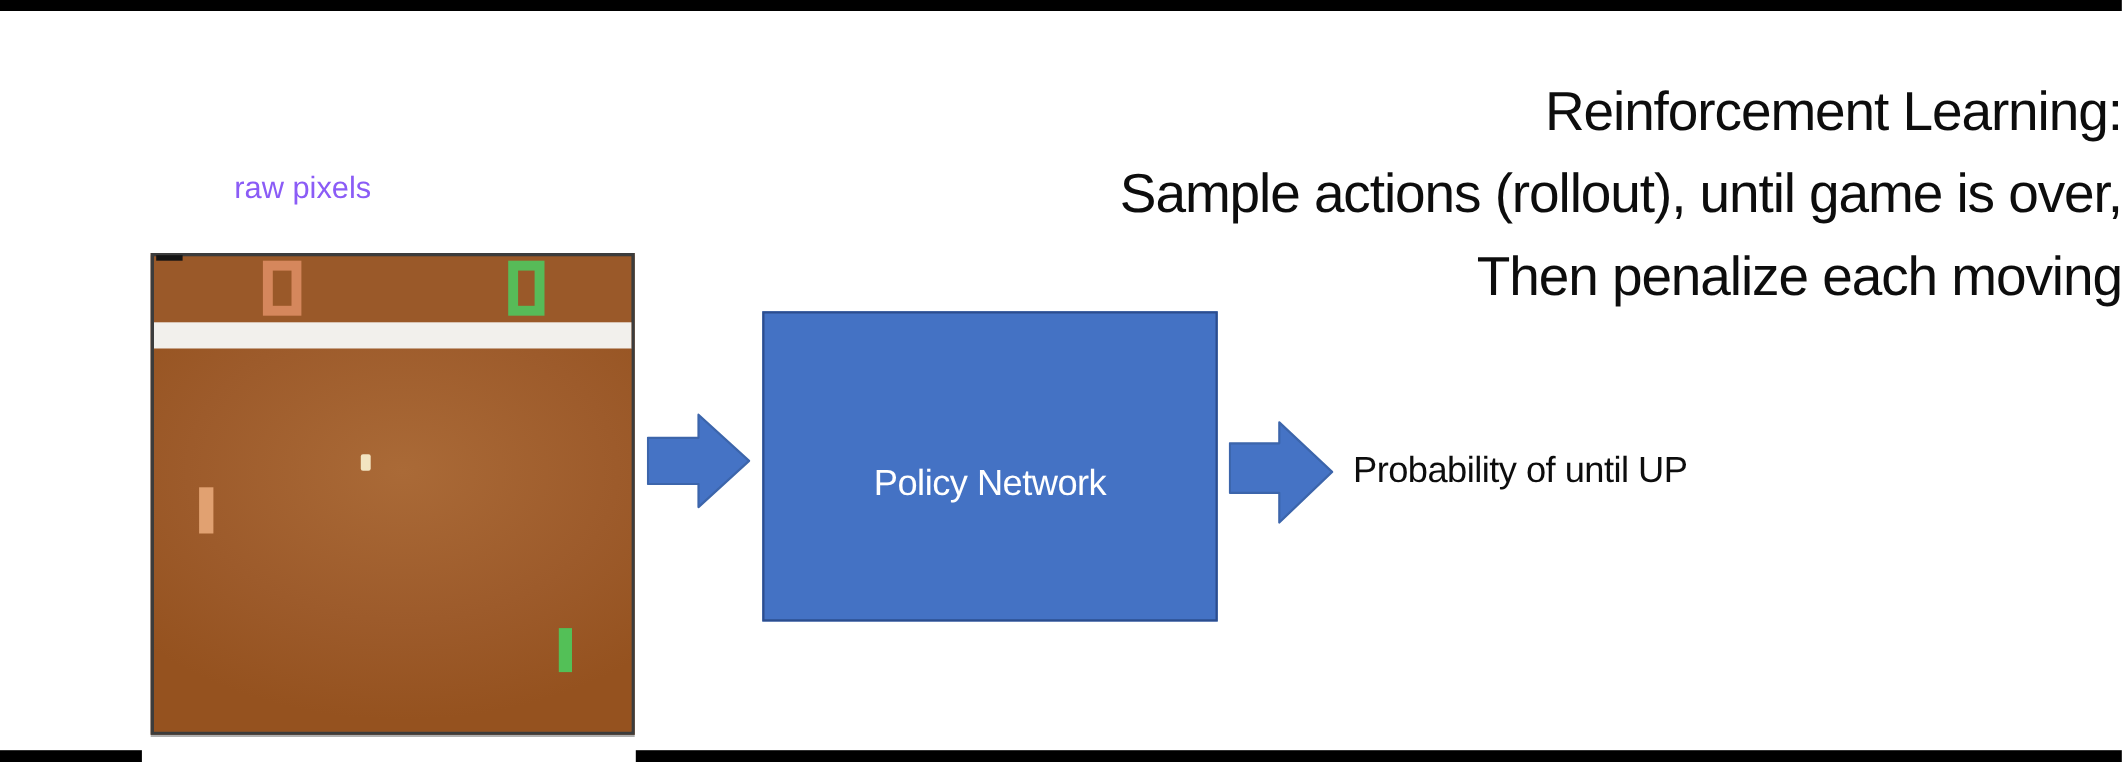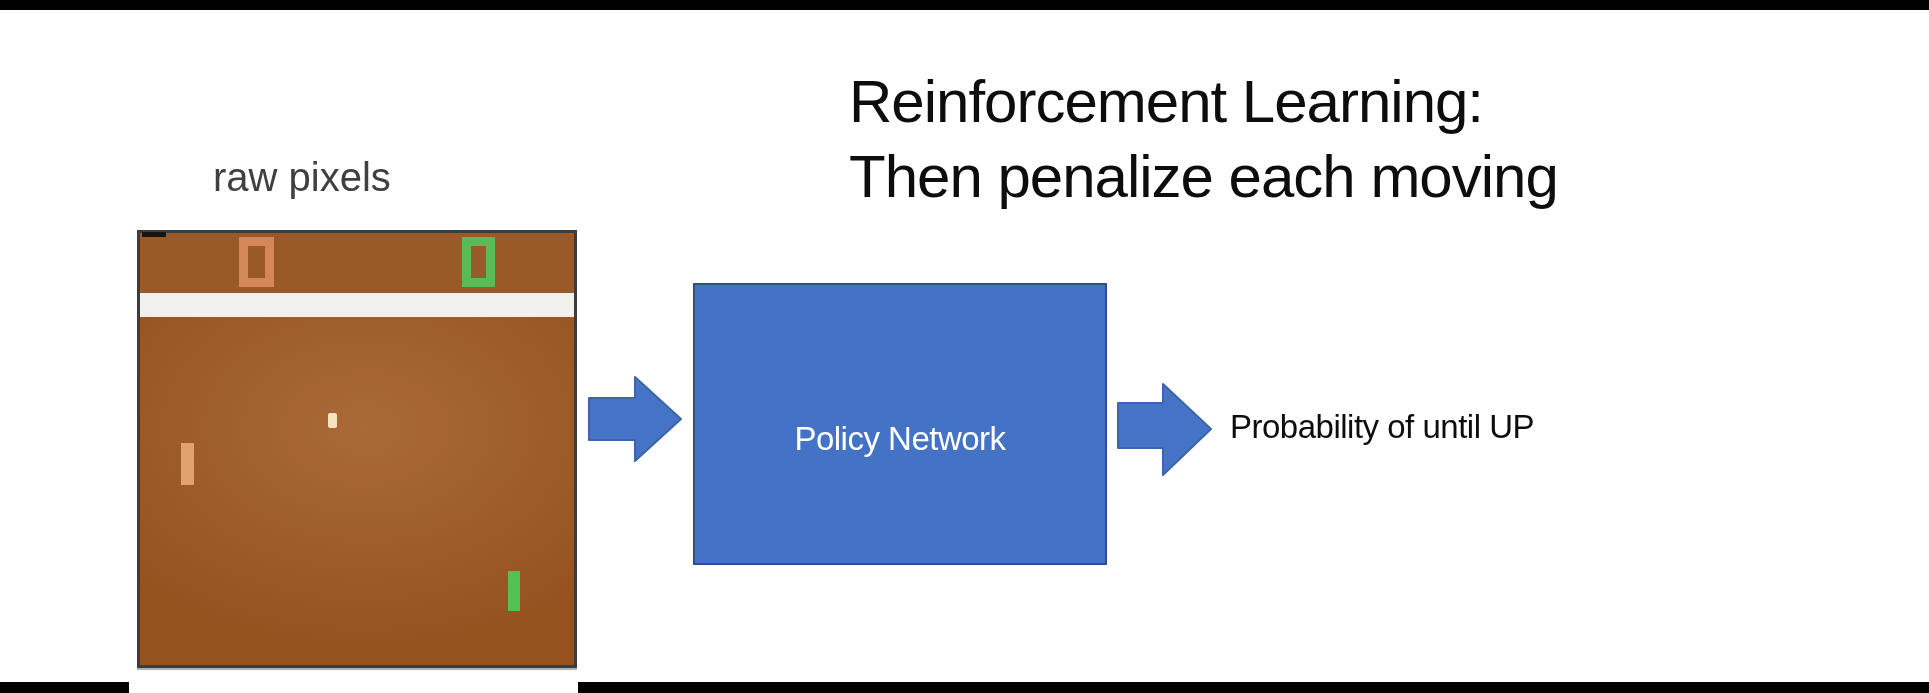--- a/index.html
+++ b/index.html
@@ -6,28 +6,28 @@
   html, body { width: 1929px; height: 693px; background: #ffffff; overflow: hidden; }
   body { position: relative; font-family: "Liberation Sans", sans-serif; }
 
   .bar { position: absolute; background: #000000; }
   .bar.top { left: 0; top: 0; width: 1929px; height: 10px; }
   .bar.bottom-left { left: 0; top: 682px; width: 129px; height: 11px; }
   .bar.bottom-right { left: 578px; top: 682px; width: 1351px; height: 11px; }
 
   .title {
     position: absolute; left: 849px; top: 64px; width: 1080px;
-    text-align: left; color: #0d0d0d;
-    font-size: 60px; line-height: 75px; letter-spacing: -1px;
+    text-align: right; color: #0d0d0d;
+    font-size: 50px; line-height: 75px; letter-spacing: -1px;
     white-space: nowrap;
   }
 
   .raw-pixels {
     position: absolute; left: 213px; top: 155px;
-    font-size: 40px; color: #404040; letter-spacing: 0;
+    font-size: 28px; color: #8b5cf6; letter-spacing: 0;
   }
 
   
   .game {
     position: absolute; left: 137px; top: 230px; width: 440px; height: 438px;
     border: 3px solid #3c3c3c; background: #9a5929;
     box-shadow: 0 2px 0 rgba(80,80,80,.45);
   }
   .game .notch { position: absolute; left: 2px; top: -1px; width: 24px; height: 5px; background: #141414; }
   .game .digit {
@@ -64,20 +64,21 @@
 </style>
 </head>
 <body>
 
 <div class="bar top"></div>
 <div class="bar bottom-left"></div>
 <div class="bar bottom-right"></div>
 
 <div class="title">
   <div>Reinforcement Learning:</div>
+  <div>Sample actions (rollout), until game is over,</div>
   <div>Then penalize each moving</div>
 </div>
 
 <div class="raw-pixels">raw pixels</div>
 
 <div class="game">
   <div class="notch"></div>
   <div class="digit left"></div>
   <div class="digit right"></div>
   <div class="stripe"></div>

